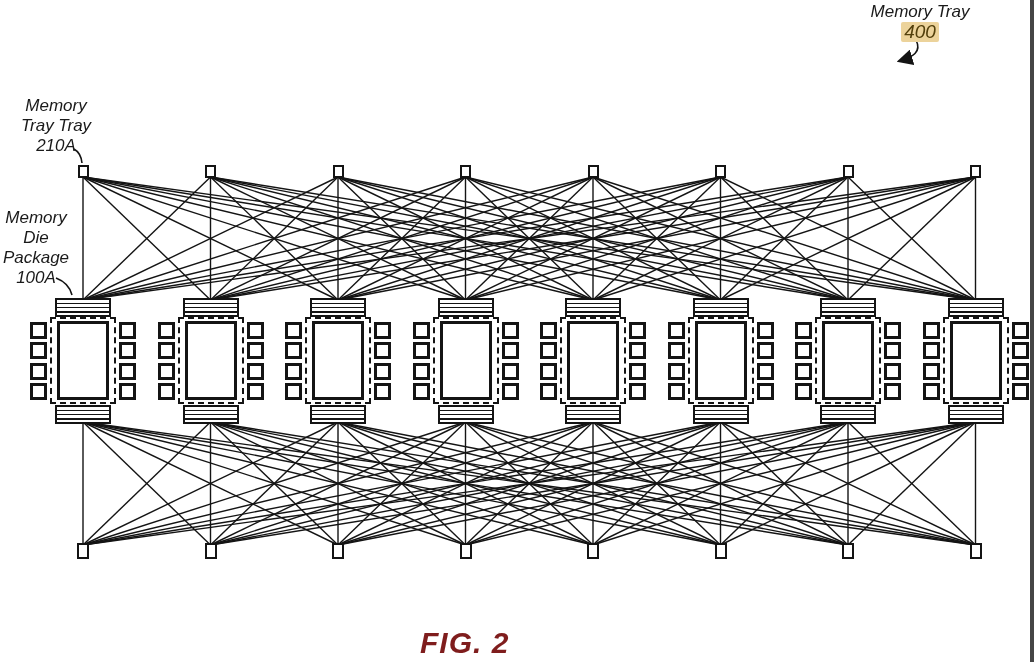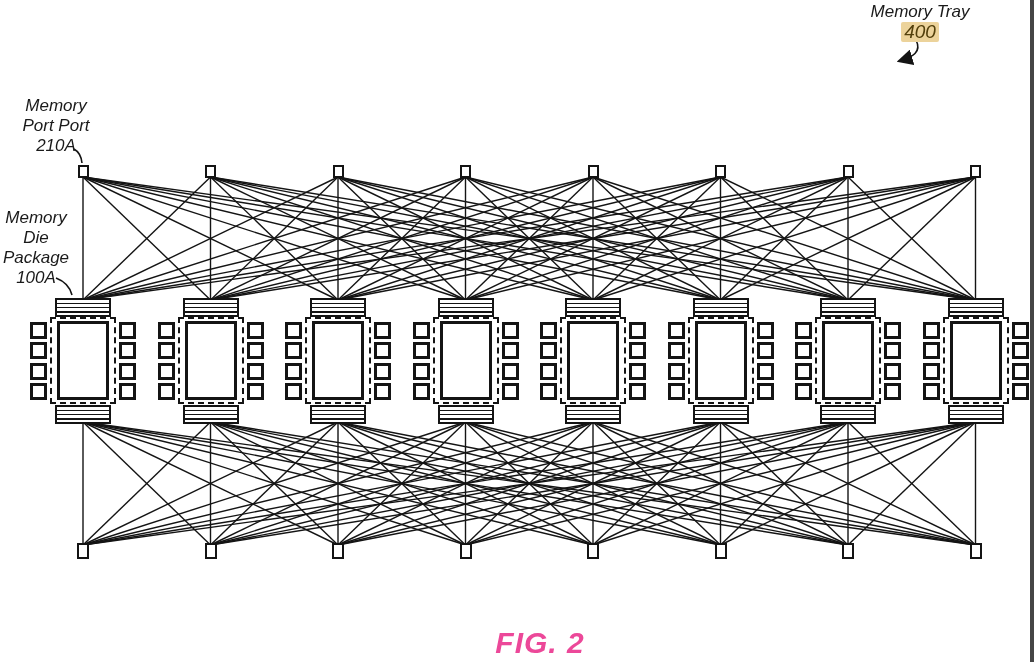--- a/index.html
+++ b/index.html
@@ -35,22 +35,22 @@
     border:3px solid #141414;background:#ffffff;
   }
   .lbl{
     position:absolute;z-index:3;font-style:italic;font-size:17px;line-height:20px;
     text-align:center;color:#1a1a1a;
   }
   .ref-highlight{
     display:inline-block;padding:0 3px;border-radius:2px;font-size:19px;
   }
   .fig-caption{
-    position:absolute;z-index:3;left:420px;top:626px;width:240px;text-align:center;
-    font-style:italic;font-weight:600;font-size:30px;letter-spacing:1px;color:#ec4899;
+    position:absolute;z-index:3;left:420px;top:626px;width:240px;text-align:left;
+    font-style:italic;font-weight:600;font-size:30px;letter-spacing:1px;color:#7f1d1d;
   }
   .scanline{
     position:absolute;z-index:4;top:0;height:662px;width:4px;left:1030px;
   }
 </style>
 </head>
 <body>
 
 <div class="page">
 
@@ -330,21 +330,21 @@
 
   <div class="lbl" style="left:858px;top:2px;width:124px;">
     <div>Memory Tray</div>
     <div>
       <span class="ref-highlight" id="tray-ref" style="background: rgb(236, 211, 155); color: rgb(83, 64, 12);">400</span>
     </div>
   </div>
 
   <div class="lbl" style="left:4px;top:96px;width:104px;">
     <div>Memory</div>
-    <div>Port Port</div>
+    <div>Tray Tray</div>
     <div>210A</div>
   </div>
 
   <div class="lbl" style="left:0px;top:208px;width:72px;">
     <div>Memory</div>
     <div>Die</div>
     <div>Package</div>
     <div>100A</div>
   </div>
 

